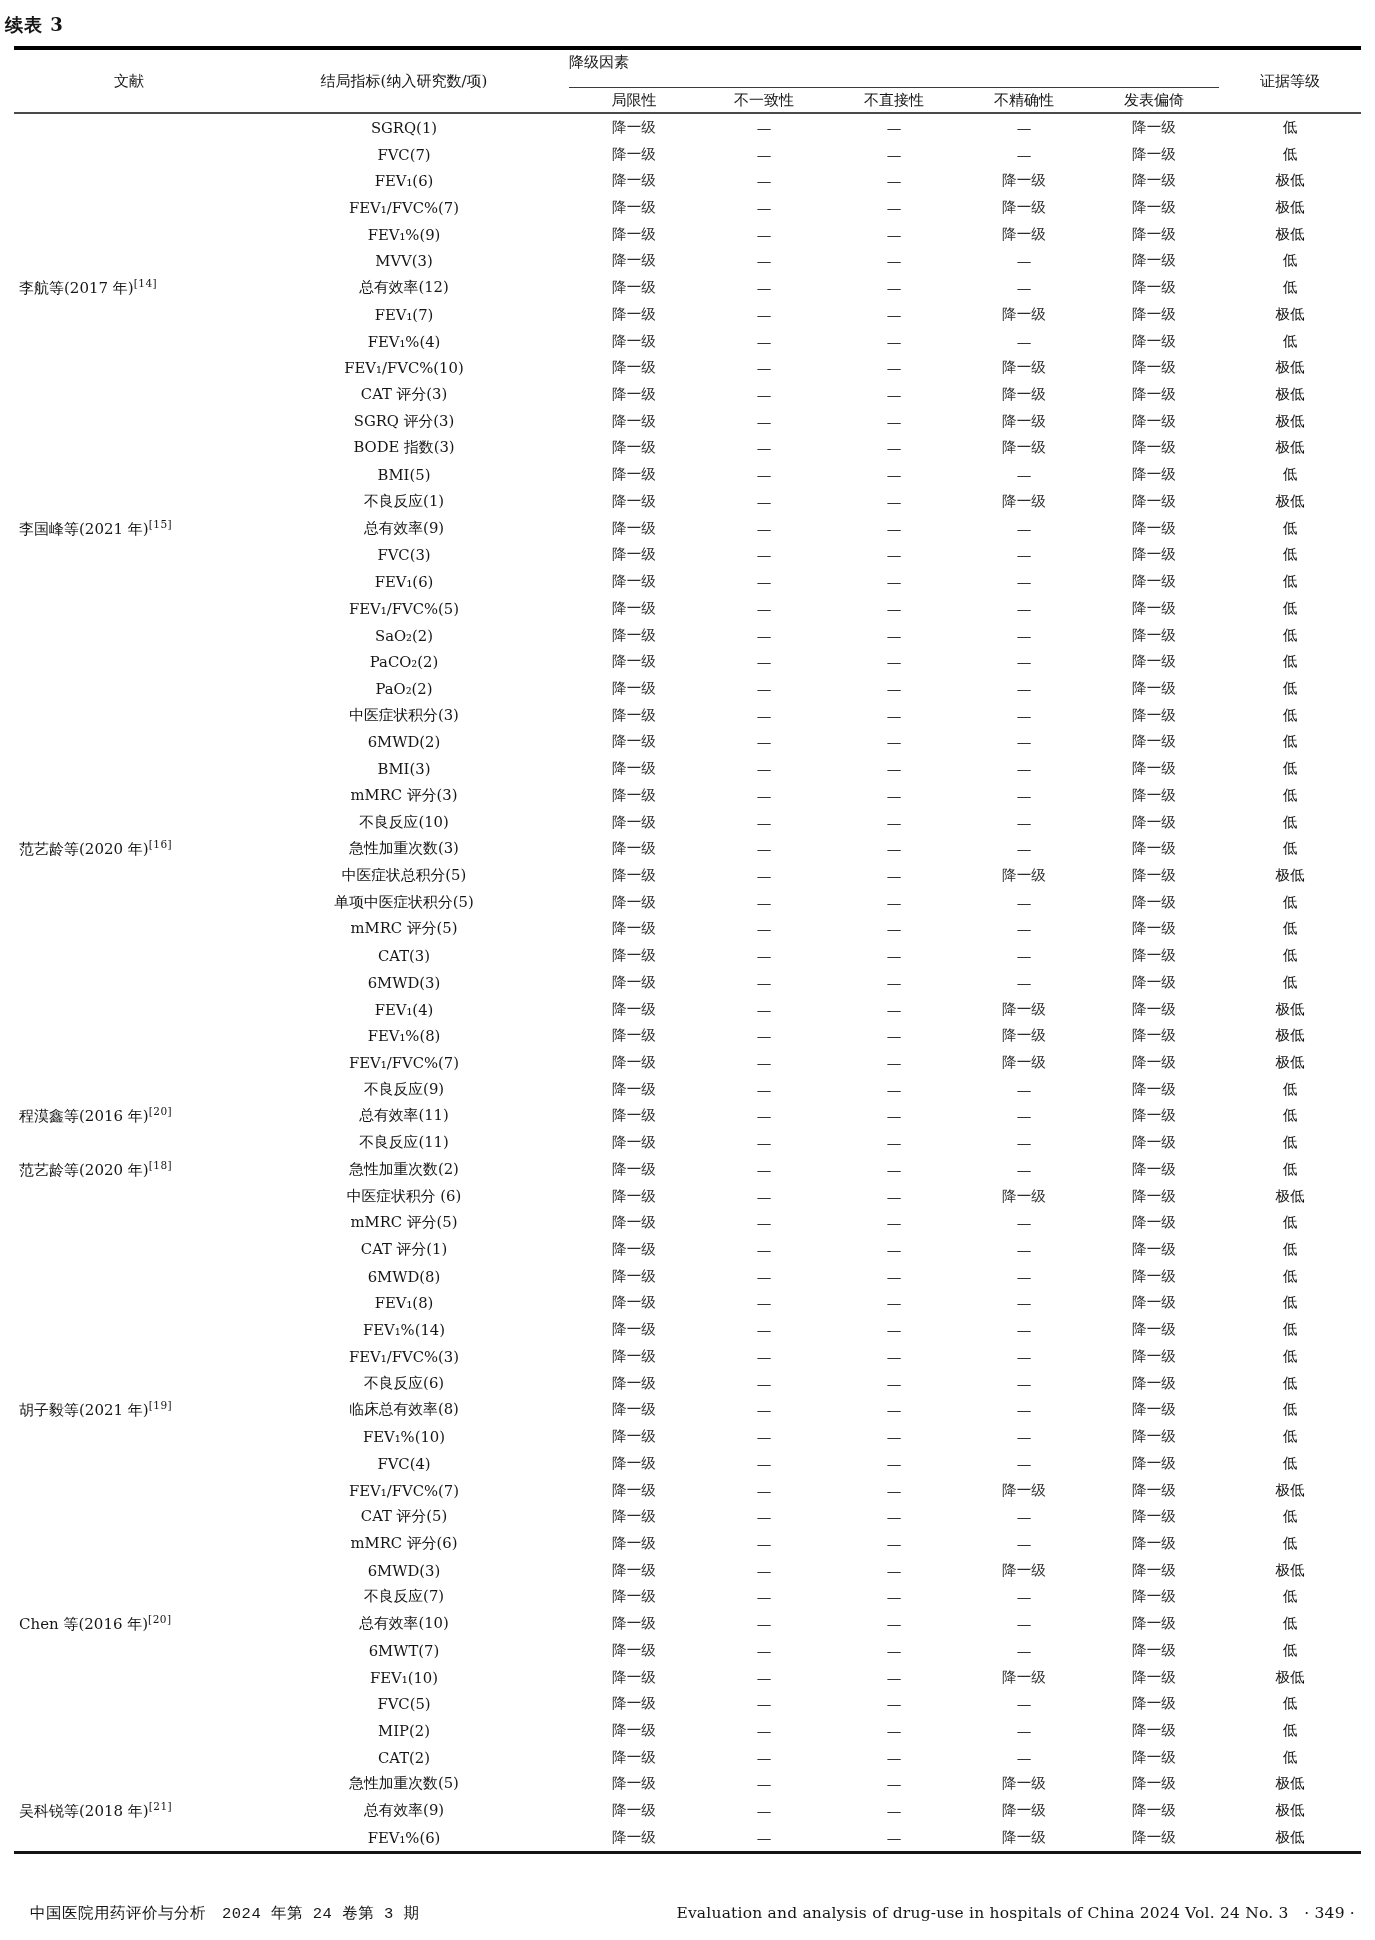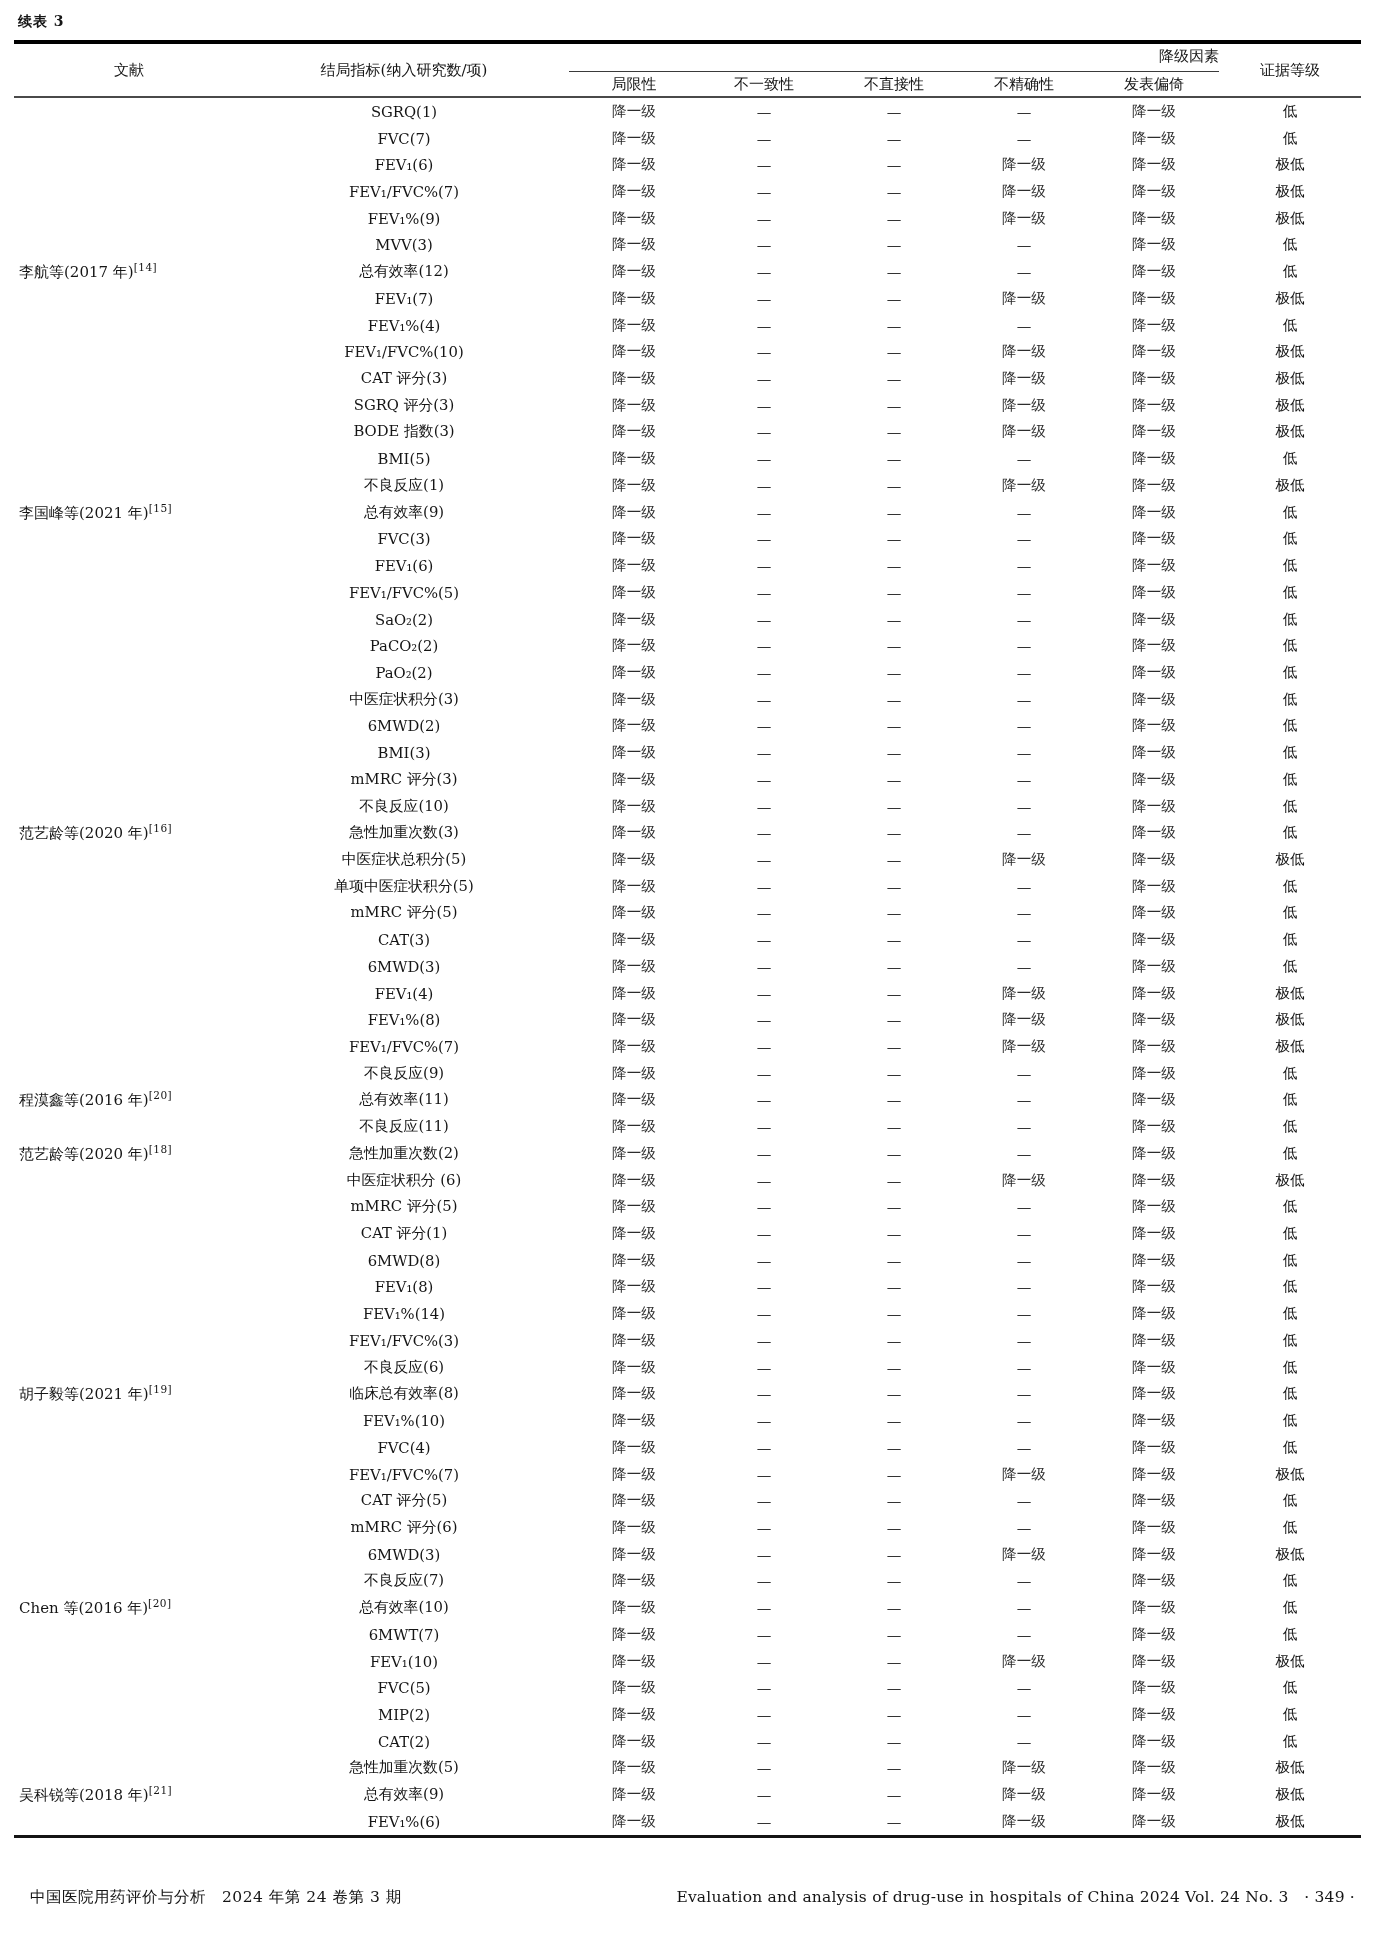--- a/index.html
+++ b/index.html
@@ -5,22 +5,22 @@
   html, body { margin: 0; padding: 0; }
   body {
     width: 1375px; height: 1940px;
     background: #ffffff; color: #151515;
     font-family: "DejaVu Serif", "Liberation Serif", serif;
   }
   .page { position: relative; width: 1375px; height: 1940px; overflow: hidden; }
 
   .table-title {
     font-weight: bold;
-    font-size: 14px;
-    padding: 13px 0 9px 18px;
+    font-size: 18px;
+    padding: 13px 0 9px 5px;
     letter-spacing: 1px;
   }
 
   table.grade-table {
     border-collapse: collapse;
     table-layout: fixed;
     width: 1347px;
     margin-left: 14px;
     border-top: 4px solid #000;
     border-bottom: 3px solid #141414;
@@ -32,23 +32,23 @@
 
   thead th {
     font-weight: normal;
     font-size: 15px;
     padding: 0;
     vertical-align: middle;
   }
   thead .th-lit { text-align: center; padding-left: 5px; }
   thead .group-th {
     height: 25px;
-    text-align: right;
+    text-align: left;
     border-bottom: 1.5px solid #3a3a3a;
-    padding-bottom: 2px;
+    padding-bottom: 12px;
   }
   thead tr.sub-row th { height: 24px; text-align: center; }
   thead tr.sub-row th,
   thead th[rowspan] { border-bottom: 2.5px solid #4a4a4a; }
 
   tbody td {
     height: 26.72px;
     padding: 0;
     font-size: 14.6px;
     text-align: center;
@@ -64,21 +64,21 @@
   tbody td.outcome { font-size: 14.8px; }
   .dash { color: #2d2d2d; }
 
   .footer {
     display: flex;
     justify-content: space-between;
     align-items: baseline;
     margin: 49px 20px 0 30px;
     font-size: 15.5px;
   }
-  .footer .left  { letter-spacing: 0.5px; }
+  .footer .left  { letter-spacing: 0.5px; font-family: Liberation Mono, monospace; }
   .footer .right { letter-spacing: 0.2px; }
 </style>
 </head>
 <body>
 
 <div class="page">
 
   <div class="table-title">续表 3</div>
 
   <table class="grade-table">

